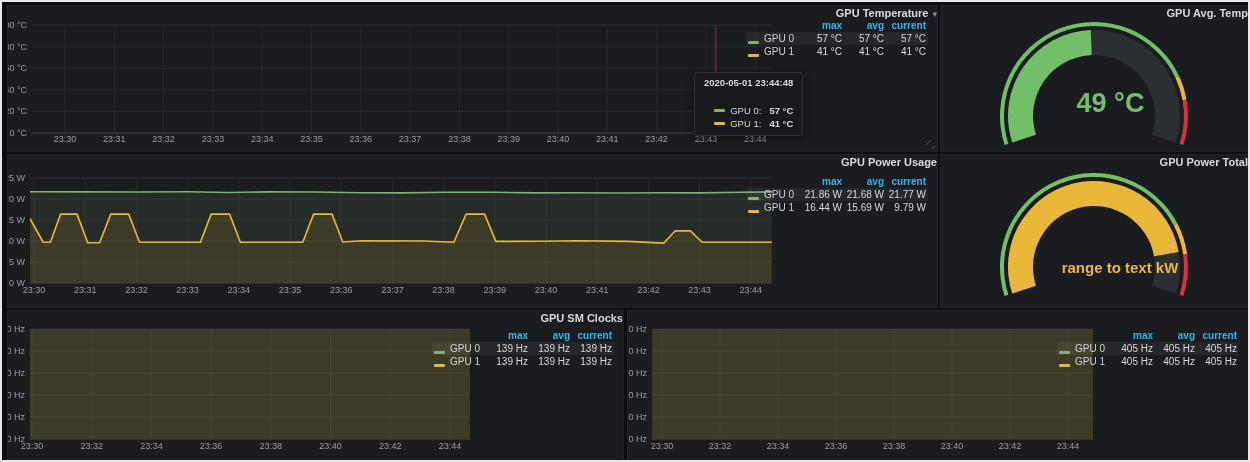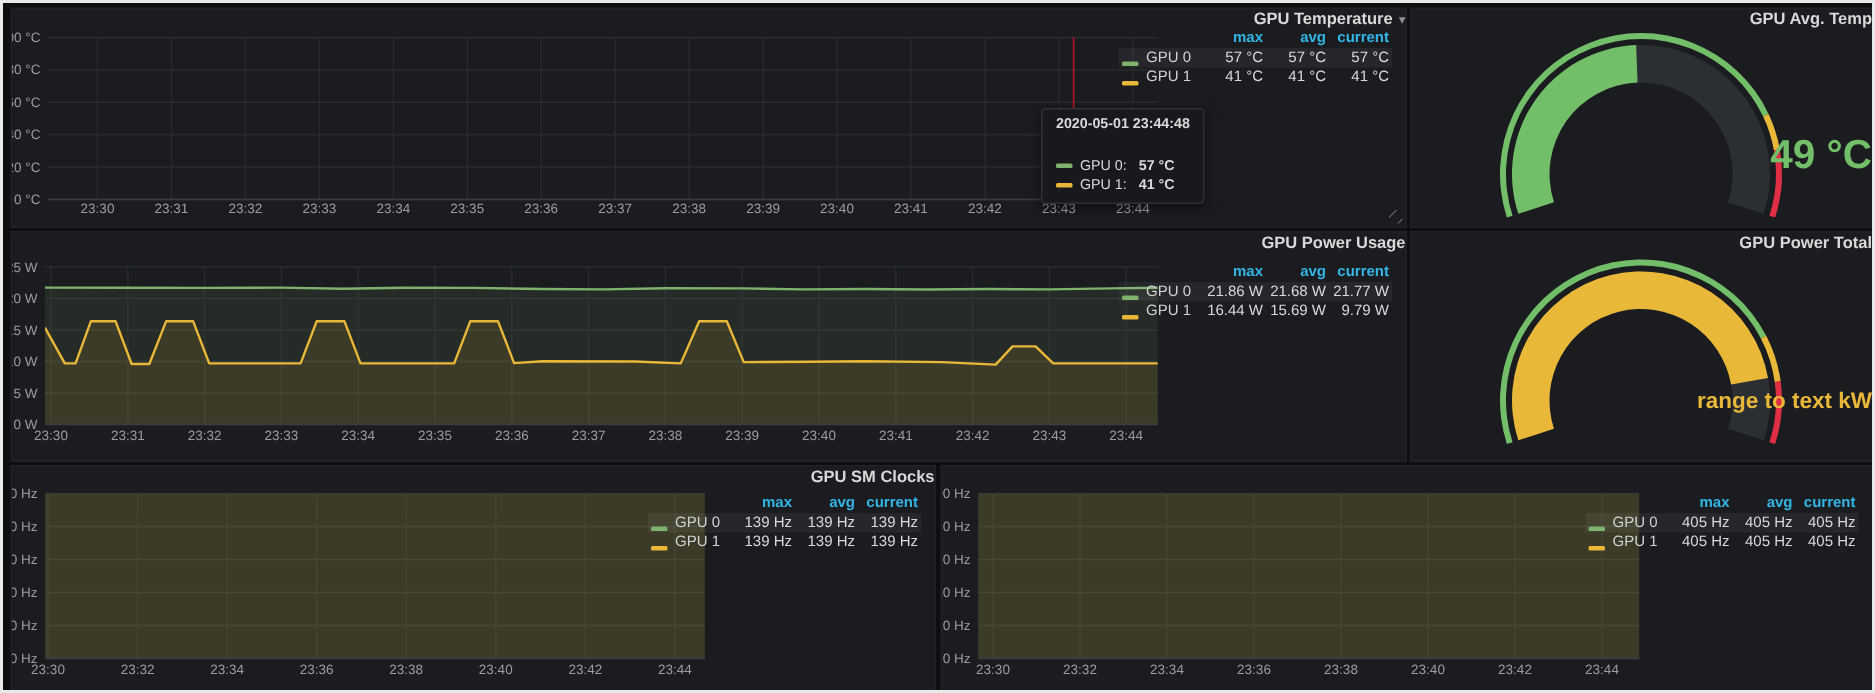--- a/index.html
+++ b/index.html
@@ -13,23 +13,23 @@
   .lrow{display:flex;align-items:center;height:13px;padding:0 2px;}
   .lrow.hl{background:rgba(255,255,255,0.05);}
   .lname{display:flex;align-items:flex-end;gap:5px;width:52px;cursor:pointer;color:#d0d1d3;}
   .lval{width:42px;text-align:right;color:#d8d9da;}
   .lhdr{color:#33B5E5;font-weight:bold;cursor:pointer;}
   .sw{display:inline-block;width:11px;height:3px;border-radius:1px;background:#888;flex:none;}
   .tooltip{position:absolute;background:#17191c;border:1px solid #2e3136;border-radius:3px;
            padding:4px 9px 5px 9px;font-size:9.5px;color:#d8d9da;white-space:nowrap;
            box-shadow:0 2px 7px rgba(0,0,0,.55);z-index:4;}
   .tt-time{font-weight:bold;margin-bottom:16px;}
-  .tt-row{display:flex;align-items:center;gap:5px;height:13px;}
+  .tt-row{display:flex;align-items:center;gap:5px;height:13px;justify-content:flex-end;}
   .tt-row b{margin-left:3px;}
-  .gauge-value{position:absolute;left:0;right:0;text-align:right;font-weight:bold;z-index:2;margin-left:32px;}
+  .gauge-value{position:absolute;left:0;right:0;text-align:center;font-weight:bold;z-index:2;margin-left:32px;}
   .resize-corner{position:absolute;right:2px;bottom:2px;width:9px;height:9px;cursor:se-resize;
     background:repeating-linear-gradient(135deg,transparent 0 3px,#55575c 3px 4px,transparent 4px 7px);}
 </style>
 </head>
 <body>
 
 <div id="screen">
 
   <div class="panel" style="left:6px;top:4px;width:929px;height:145px">
     <div class="ptitle">

